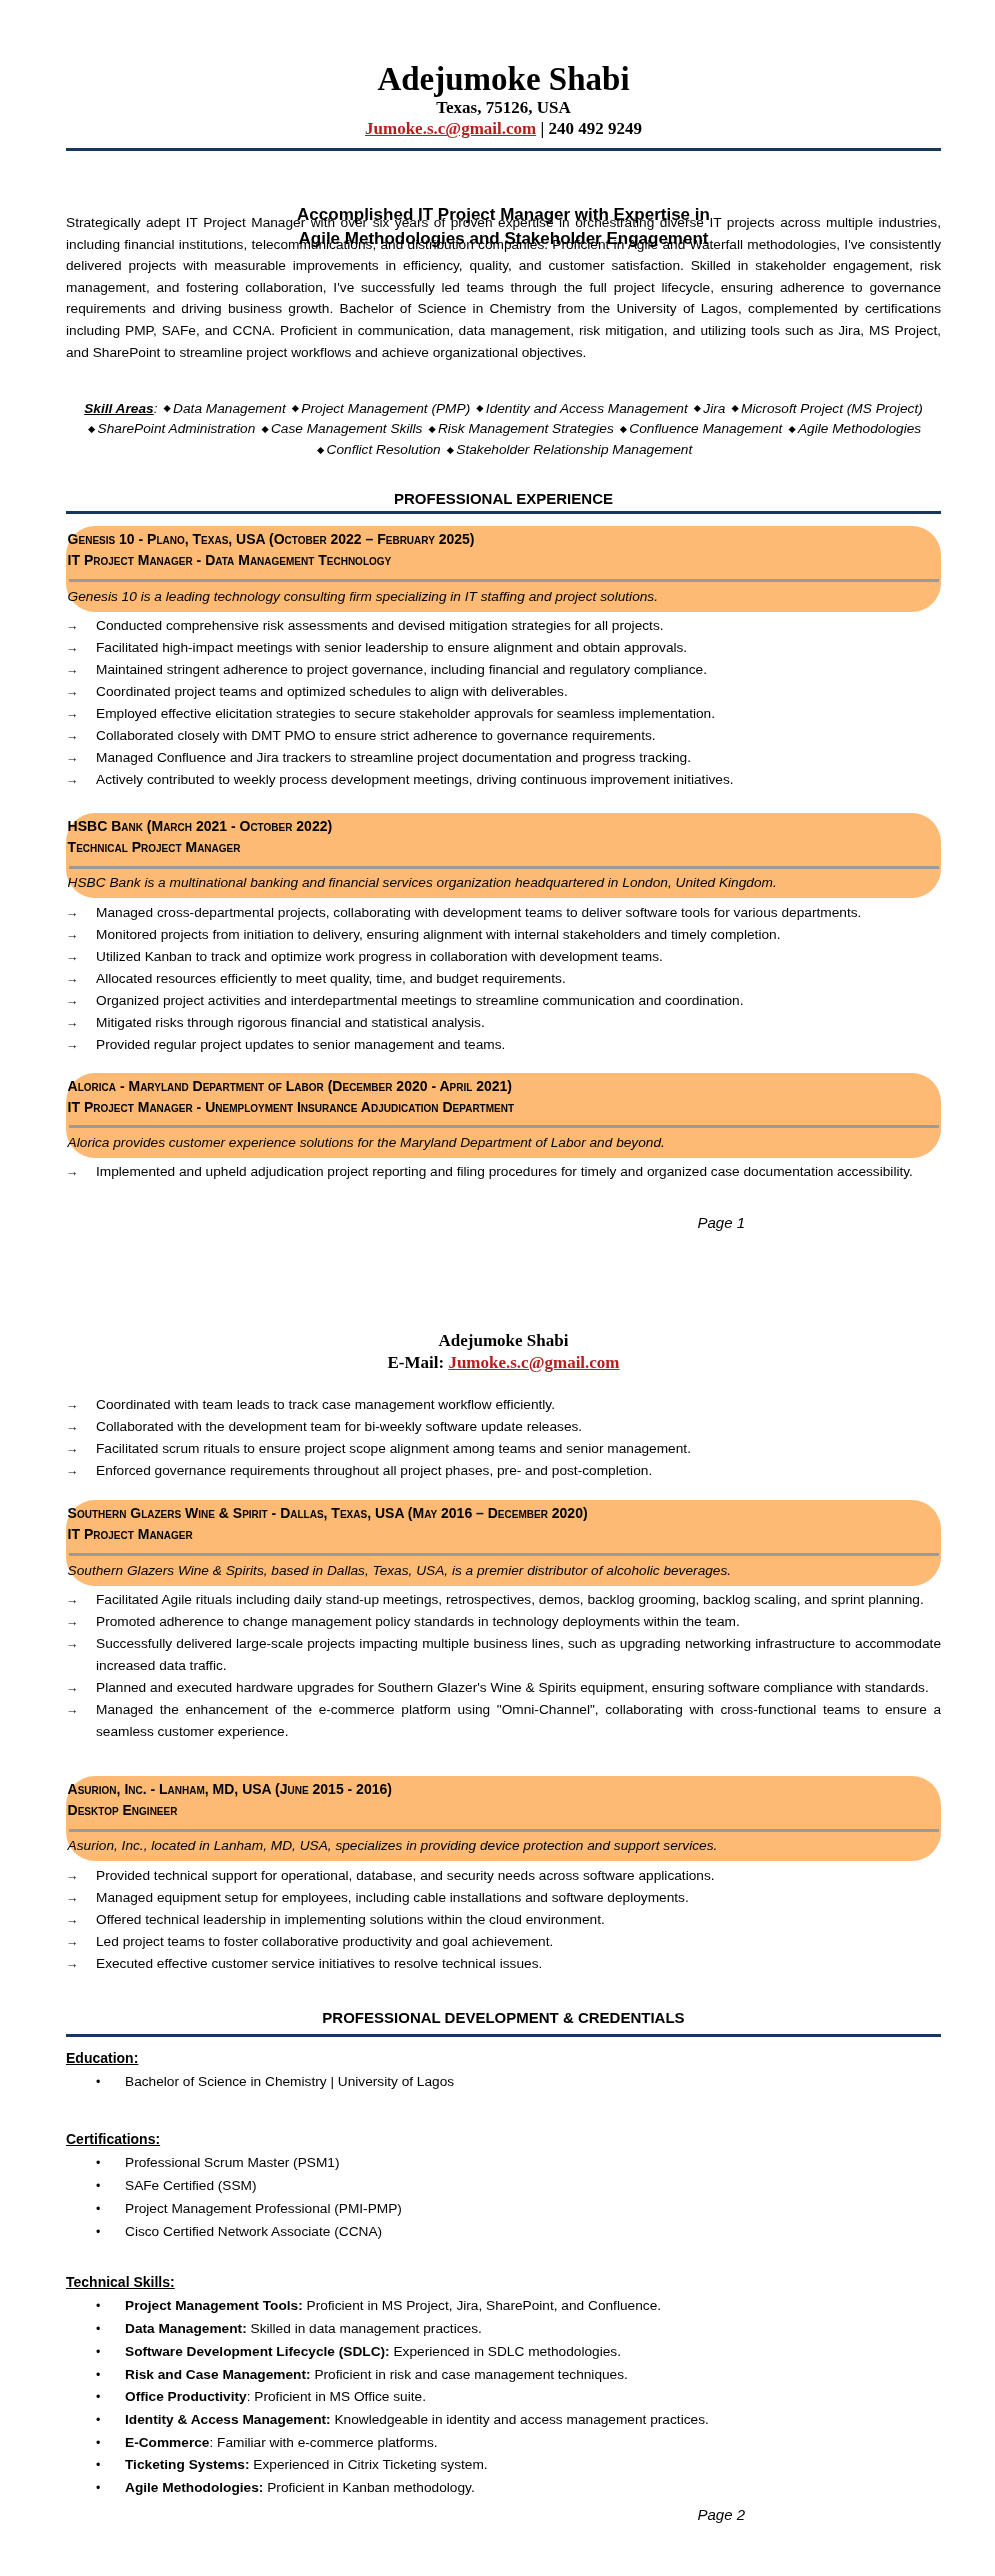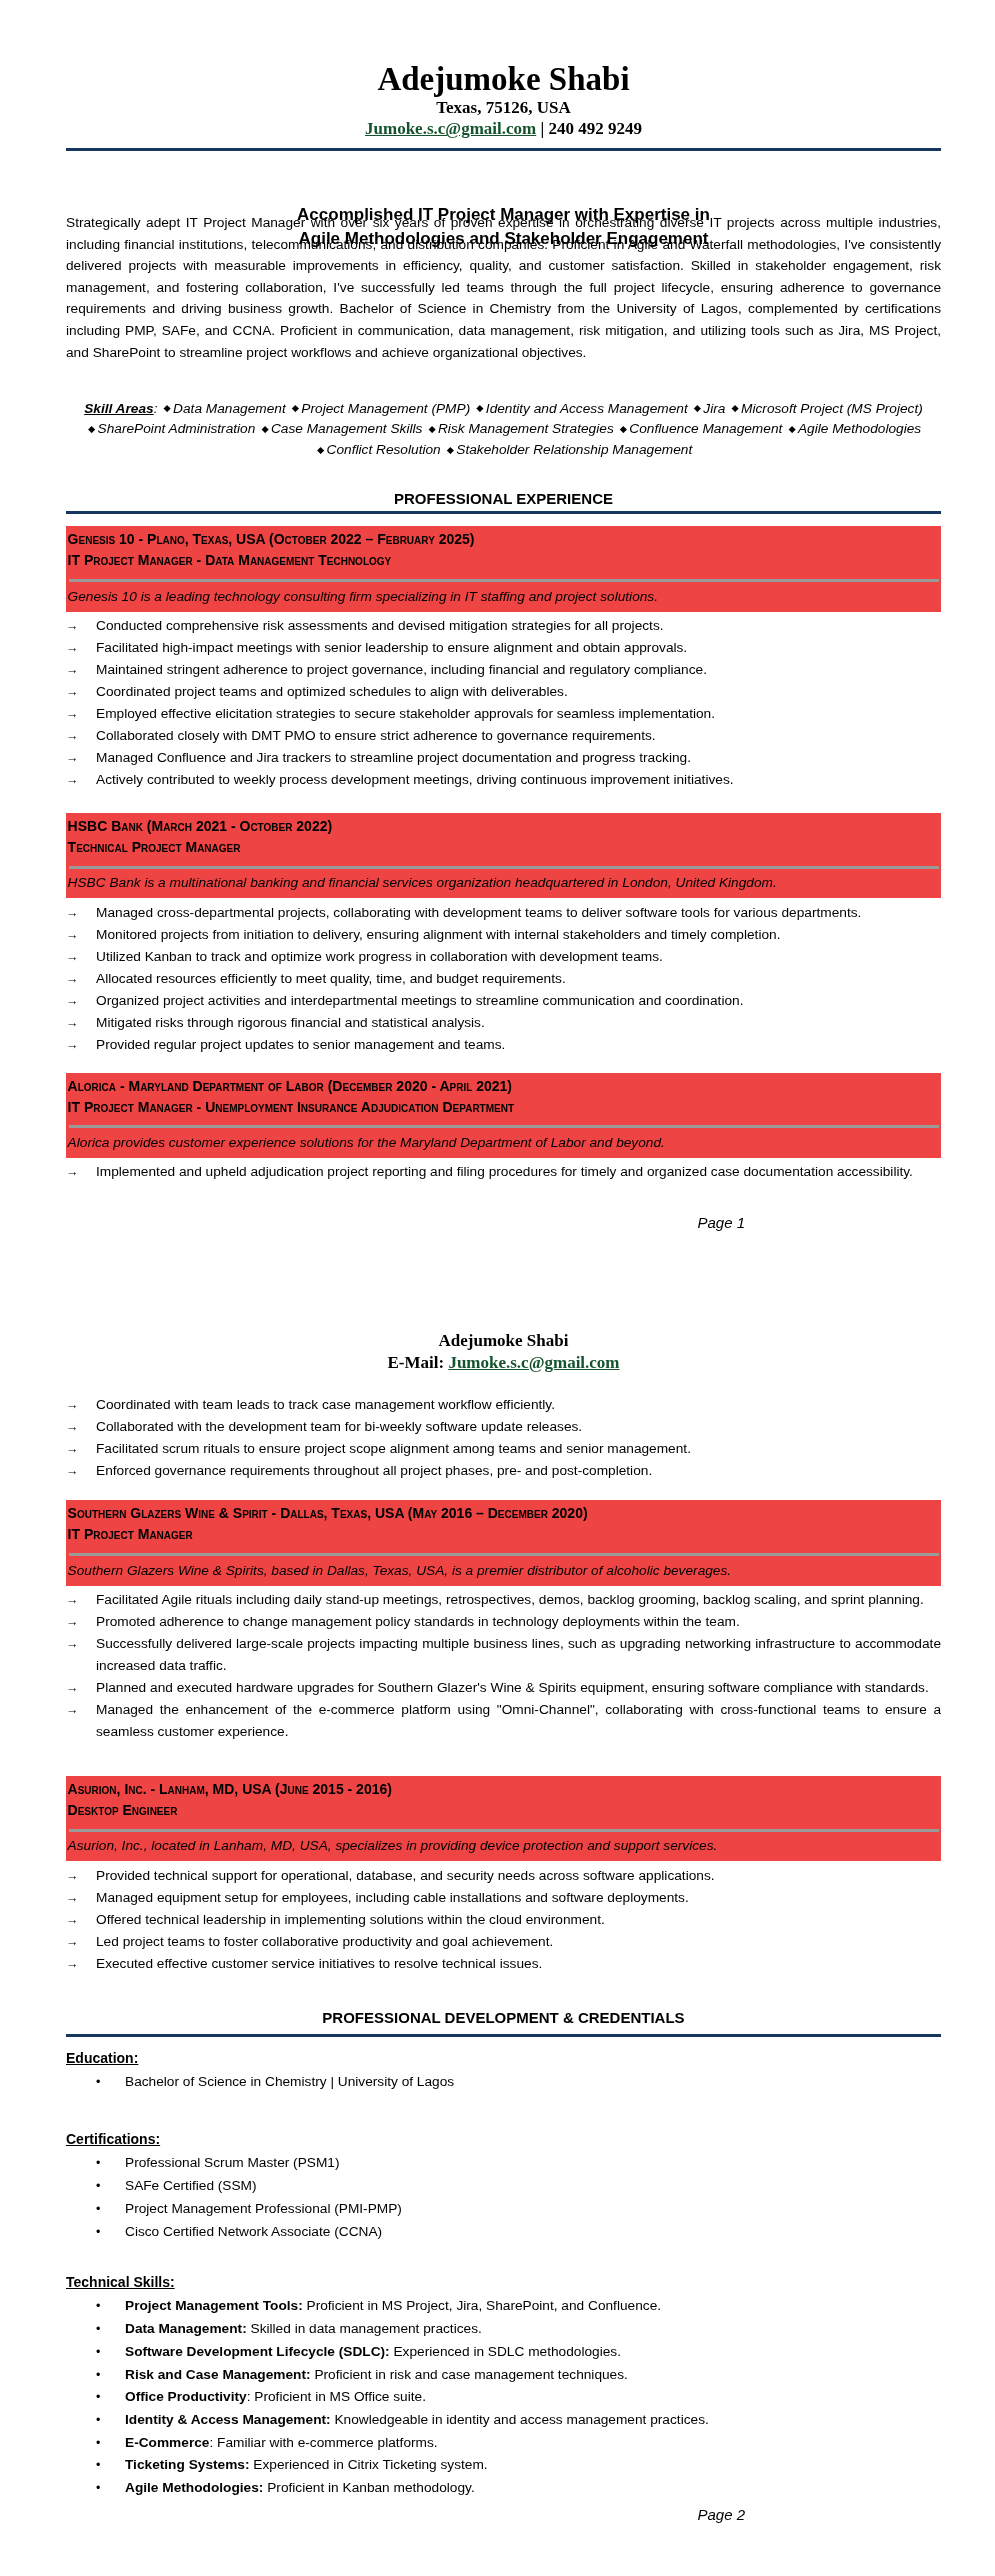--- a/index.html
+++ b/index.html
@@ -5,32 +5,32 @@
   html, body { margin: 0; padding: 0; background: #ffffff; }
   body { width: 996px; height: 2576px; position: relative; overflow: hidden; color: #000; font-family: "Liberation Sans", sans-serif; }
   .page { position: absolute; left: 0; width: 800px; }
   .content { position: absolute; left: 66px; width: 875px; }
   .serif { font-family: "Liberation Serif", serif; }
   .center { text-align: center; }
 
   .name { font-family: "Liberation Serif", serif; font-weight: bold; font-size: 33px; line-height: 37px; text-align: center; }
   .addr { font-family: "Liberation Serif", serif; font-weight: bold; font-size: 17px; line-height: 20.3px; text-align: center; }
   .contact { font-family: "Liberation Serif", serif; font-weight: bold; font-size: 17px; line-height: 22px; text-align: center; }
-  .link { color: #14532d; text-decoration: underline; }
+  .link { color: #b91c1c; text-decoration: underline; }
   .rule { position: absolute; left: 66px; width: 875px; height: 3.1px; background: #17375e; }
 
   .headline { font-weight: bold; font-size: 17px; line-height: 24px; text-align: center; }
   .summary { font-size: 13.7px; line-height: 21.6px; text-align: justify; }
   .skills { font-size: 13.7px; line-height: 20.3px; font-style: italic; text-align: center; }
   .skills .lbl { font-weight: bold; text-decoration: underline; }
   .diamond { font-style: normal; font-size: 9.4px; vertical-align: 1.6px; margin: 0 2.3px; }
 
   .section-title { font-weight: bold; font-size: 15px; line-height: 19px; text-align: center; }
 
-  .job-box { background: #ef4444; padding: 3.1px 0 3.1px 1.6px; }
+  .job-box { background: #fdba74; padding: 3.1px 0 3.1px 1.6px; border-radius: 29px; }
   .job-head { font-weight: bold; font-size: 14px; line-height: 21px; font-variant: small-caps; padding-left: 0px; }
   .job-sep { height: 3.1px; background: #9a9a9a; margin: 7.8px 1.6px 4.7px 1.6px; }
   .job-desc { font-style: italic; font-size: 13.7px; line-height: 20.3px; padding: 0 0 1.6px 0; }
 
   ul.arrows { list-style: none; margin: 3.1px 0 0 0; padding: 0; }
   ul.arrows li { position: relative; padding-left: 30px; font-size: 13.7px; line-height: 22px; text-align: justify; }
   ul.arrows li .arrow { position: absolute; left: 0; top: 0; font-size: 12.5px; }
 
   .page-num { position: absolute; right: 55px; font-style: italic; font-size: 15px; }
 

